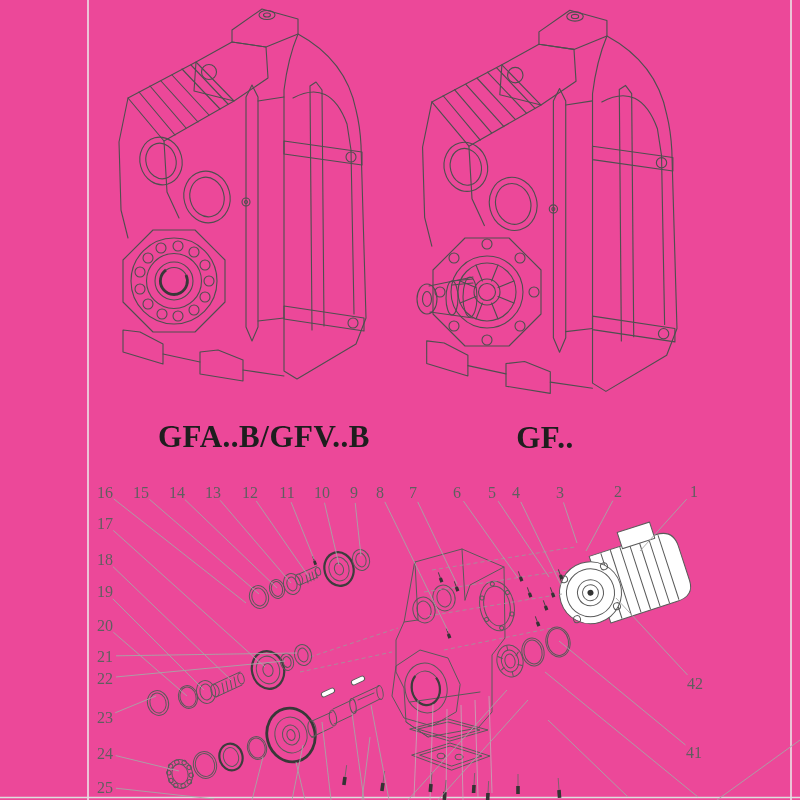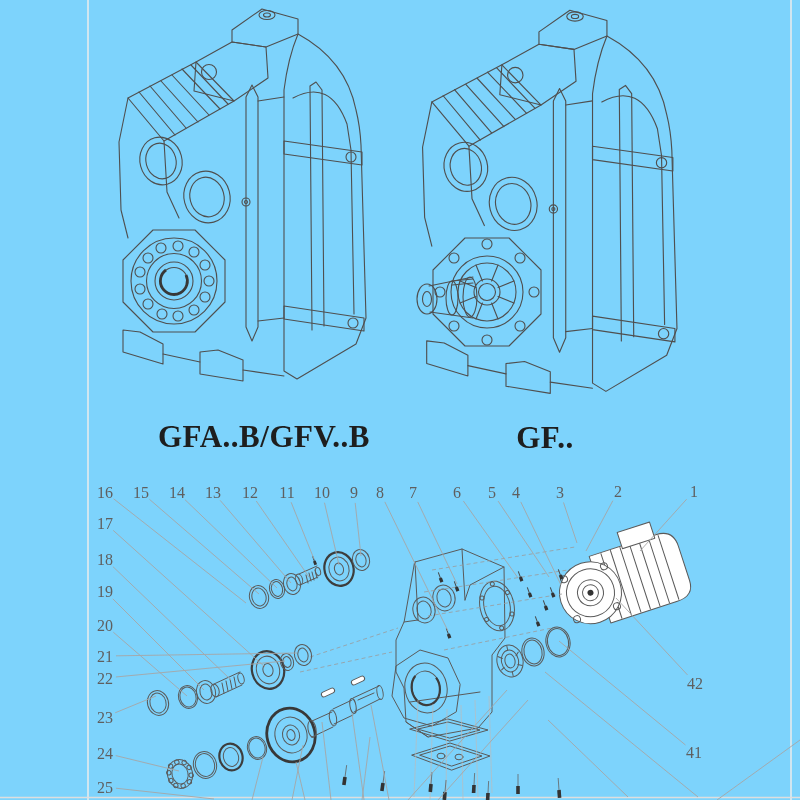--- a/index.html
+++ b/index.html
@@ -1,16 +1,16 @@
 <!DOCTYPE html>
 <html><head>
 <meta charset="utf-8">
 <style>
   html,body{margin:0;padding:0;background:#ffffff;}
-  #page{position:relative;width:800px;height:800px;background:#7dd3fc;overflow:hidden;}
+  #page{position:relative;width:800px;height:800px;background:#ec4899;overflow:hidden;}
   svg{display:block;}
   .ink{stroke:#4f4f4f;fill:none;stroke-width:1.1;stroke-linejoin:round;stroke-linecap:round;}
   .ink2{stroke:#5a5a5a;fill:none;stroke-width:1;stroke-linejoin:round;stroke-linecap:round;}
   .ink2f{stroke:#5a5a5a;fill:#ffffff;stroke-width:1;stroke-linejoin:round;}
   .rim{stroke:#383838;fill:none;stroke-width:2.8;}
   .rim2{stroke:#3d3d3d;fill:none;stroke-width:2.2;}
   .darkfill{fill:#333333;stroke:none;}
   .dash{stroke:#9a9a9a;stroke-width:.8;fill:none;stroke-dasharray:4 3;}
   .thin{stroke:#bcbcbc;stroke-width:.7;fill:none;}
   .num{font:16px "Liberation Serif", serif;fill:#5f5f5f;}

